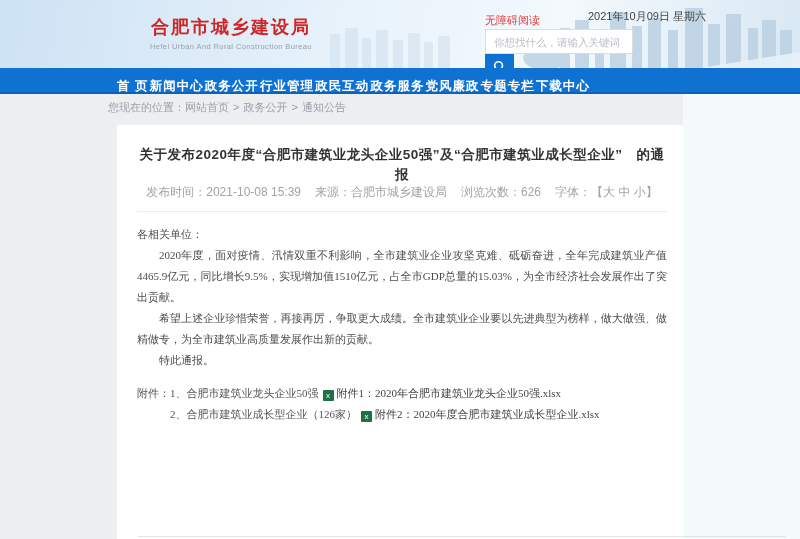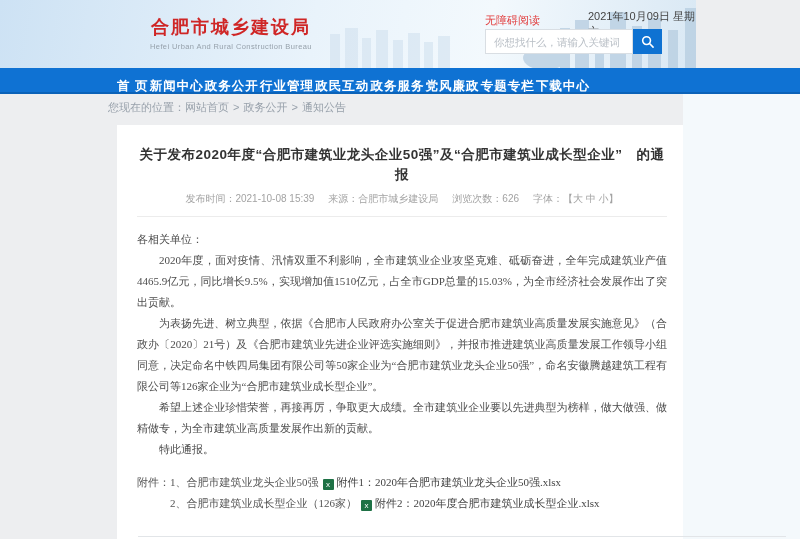--- a/index.html
+++ b/index.html
@@ -1,49 +1,49 @@
 <!DOCTYPE html>
 <html><head>
 <meta charset="utf-8">
 <style>
   * { margin:0; padding:0; box-sizing:border-box; }
   html,body { width:800px; height:539px; overflow:hidden; }
   body { font-family:"Liberation Sans","DejaVu Sans",sans-serif; background:#edeef0; position:relative; }
 
   
-  .banner { position:absolute; left:0; top:0; width:696px; height:68px;
+  .banner { position:absolute; left:0; top:0; width:800px; height:68px;
             background:linear-gradient(100deg,#cde2f4 0%,#e9f3fb 45%,#f3f9fd 70%,#d9e8f4 100%); overflow:hidden; }
   .banner svg.city { position:absolute; left:0; top:0; width:800px; height:68px; }
   .logo { position:absolute; left:150px; top:15px; text-align:center; cursor:pointer; }
   .logo-cn { font-size:18px; font-weight:bold; color:#cf2626; letter-spacing:2px; font-family:"Liberation Serif","DejaVu Serif",serif; }
   .logo-en { font-size:7.5px; color:#96a1ab; letter-spacing:0.4px; margin-top:3px; }
   .access { position:absolute; left:485px; top:13px; font-size:11px; color:#e13b3b; cursor:pointer; }
   .hdr-date { position:absolute; left:588px; top:9px; font-size:11px; color:#444; }
-  .searchbar { position:absolute; left:485px; top:29px; display:flex; }
+  .searchbar { position:absolute; left:485px; top:29px; display:flex;flex-direction:column; }
   .searchbar input { width:148px; height:25px; border:1px solid #d9dee3; background:#fff; padding:0 8px; font-size:10.5px; color:#555; outline:none; }
   .searchbar input::placeholder { color:#b9bfc6; }
   .search-btn { width:29px; height:25px; background:#0e72d2; border:none; display:flex; align-items:center; justify-content:center; cursor:pointer; }
 
   
   .nav { position:absolute; left:0; top:68px; width:800px; height:26px; background:#0f72d3; border-bottom:2px solid #0b62b8; }
   .nav-inner { margin-left:117px; width:473px; height:36px; display:flex; justify-content:space-between; align-items:center; }
   .nav-item { color:#fff; font-size:12.5px; font-weight:bold; letter-spacing:1px; text-decoration:none; cursor:pointer; white-space:nowrap; }
 
   
   .crumb { position:absolute; left:108px; top:100px; font-size:11px; color:#98a1ab;text-align:center; }
   .crumb a { color:#98a1ab; text-decoration:none; cursor:pointer; }
   .crumb .sep { margin:0 4px; }
 
   
   .right-panel { position:absolute; left:683px; top:94px; width:117px; height:445px; background:#f4f9fc; }
 
   
   .article { position:absolute; left:117px; top:125px; width:566px; height:414px; background:#fff; padding:0 16px 0 20px; }
   .a-title { margin-top:20px; text-align:center; font-size:13.5px; font-weight:bold; color:#333; line-height:1.45; letter-spacing:0.5px; }
-  .a-meta { margin-top:8px; text-align:center; font-size:10px; color:#a3a3a3; }
+  .a-meta { margin-top:0; text-align:center; font-size:12px; color:#a3a3a3; }
   .a-meta span { margin:0 7px; }
   .meta-divider { margin-top:10px; border-bottom:1px solid #ececec; }
   .a-body { margin-top:12px; font-family:"Liberation Serif","DejaVu Serif",serif; font-size:11px; color:#4c4c4c; line-height:21px; text-align:justify; }
   .a-body p.indent { text-indent:2em; }
   .attachments { margin-top:12px; font-size:11px; color:#555; line-height:21px; }
   .att-row2 { margin-left:33px; }
   .xlsx-icon { display:inline-block; width:11px; height:11px; background:#1e7145; color:#fff; font-size:8px; line-height:11px; text-align:center; border-radius:1px; margin:0 3px 0 4px; vertical-align:-1px; font-family:"Liberation Sans",sans-serif; font-style:normal; }
   .att-file { color:#444; text-decoration:none; cursor:pointer; }
 
   .bottom-line { position:absolute; left:138px; top:536px; width:648px; height:1px; background:#e2e5e8; }
@@ -127,21 +127,20 @@
 
   <div class="a-meta">
     <span>发布时间：2021-10-08 15:39</span><span>来源：合肥市城乡建设局</span><span>浏览次数：626</span><span style="margin-right:0;">字体：</span><span class="font-ctrl" style="margin-left:0;">【大 中 小】</span>
   </div>
 
   <div class="meta-divider"></div>
 
   <div class="a-body">
     <p>各相关单位：</p>
     <p class="indent">2020年度，面对疫情、汛情双重不利影响，全市建筑业企业攻坚克难、砥砺奋进，全年完成建筑业产值4465.9亿元，同比增长9.5%，实现增加值1510亿元，占全市GDP总量的15.03%，为全市经济社会发展作出了突出贡献。</p>
-    <p class="indent">为表扬先进、树立典型，依据《合肥市人民政府办公室关于促进合肥市建筑业高质量发展实施意见》（合政办〔2020〕21号）及《合肥市建筑业先进企业评选实施细则》，并报市推进建筑业高质量发展工作领导小组同意，决定命名中铁四局集团有限公司等50家企业为“合肥市建筑业龙头企业50强”，命名安徽腾越建筑工程有限公司等126家企业为“合肥市建筑业成长型企业”。</p>
     <p class="indent">希望上述企业珍惜荣誉，再接再厉，争取更大成绩。全市建筑业企业要以先进典型为榜样，做大做强、做精做专，为全市建筑业高质量发展作出新的贡献。</p>
     <p class="indent">特此通报。</p>
 
     <div class="attachments">
       <div>
         <span>附件：</span><span>1、合肥市建筑业龙头企业50强</span><span class="xlsx-icon">x</span><a class="att-file">附件1：2020年合肥市建筑业龙头企业50强.xlsx</a>
       </div>
       <div class="att-row2">
         <span>2、合肥市建筑业成长型企业（126家）</span><span class="xlsx-icon">x</span><a class="att-file">附件2：2020年度合肥市建筑业成长型企业.xlsx</a>
       </div>

